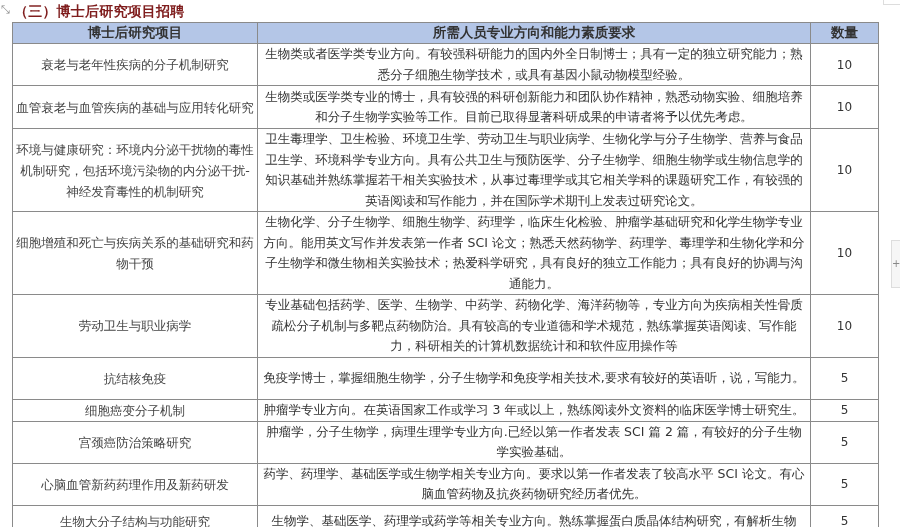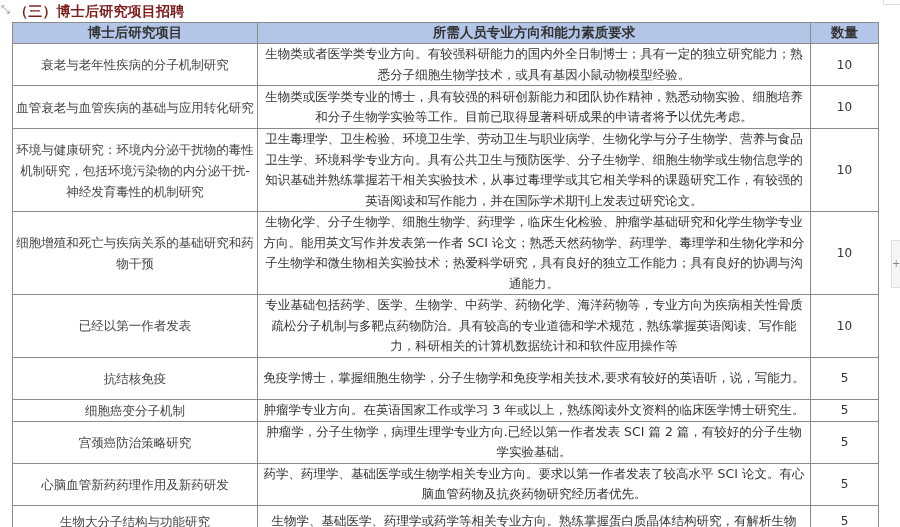--- a/index.html
+++ b/index.html
@@ -60,21 +60,21 @@
       <td class="c-project">环境与健康研究：环境内分泌干扰物的毒性机制研究，包括环境污染物的内分泌干扰-神经发育毒性的机制研究</td>
       <td class="c-req">卫生毒理学、卫生检验、环境卫生学、劳动卫生与职业病学、生物化学与分子生物学、营养与食品卫生学、环境科学专业方向。具有公共卫生与预防医学、分子生物学、细胞生物学或生物信息学的知识基础并熟练掌握若干相关实验技术，从事过毒理学或其它相关学科的课题研究工作，有较强的英语阅读和写作能力，并在国际学术期刊上发表过研究论文。</td>
       <td class="c-num">10</td>
     </tr>
     <tr style="height:82px">
       <td class="c-project">细胞增殖和死亡与疾病关系的基础研究和药物干预</td>
       <td class="c-req">生物化学、分子生物学、细胞生物学、药理学，临床生化检验、肿瘤学基础研究和化学生物学专业方向。能用英文写作并发表第一作者 SCI 论文；熟悉天然药物学、药理学、毒理学和生物化学和分子生物学和微生物相关实验技术；热爱科学研究，具有良好的独立工作能力；具有良好的协调与沟通能力。</td>
       <td class="c-num">10</td>
     </tr>
     <tr style="height:62px">
-      <td class="c-project">已经以第一作者发表</td>
+      <td class="c-project">劳动卫生与职业病学</td>
       <td class="c-req">专业基础包括药学、医学、生物学、中药学、药物化学、海洋药物等，专业方向为疾病相关性骨质疏松分子机制与多靶点药物防治。具有较高的专业道德和学术规范，熟练掌握英语阅读、写作能力，科研相关的计算机数据统计和和软件应用操作等</td>
       <td class="c-num">10</td>
     </tr>
     <tr style="height:42px">
       <td class="c-project">抗结核免疫</td>
       <td class="c-req">免疫学博士，掌握细胞生物学，分子生物学和免疫学相关技术,要求有较好的英语听，说，写能力。</td>
       <td class="c-num">5</td>
     </tr>
     <tr style="height:22px">
       <td class="c-project">细胞癌变分子机制</td>

